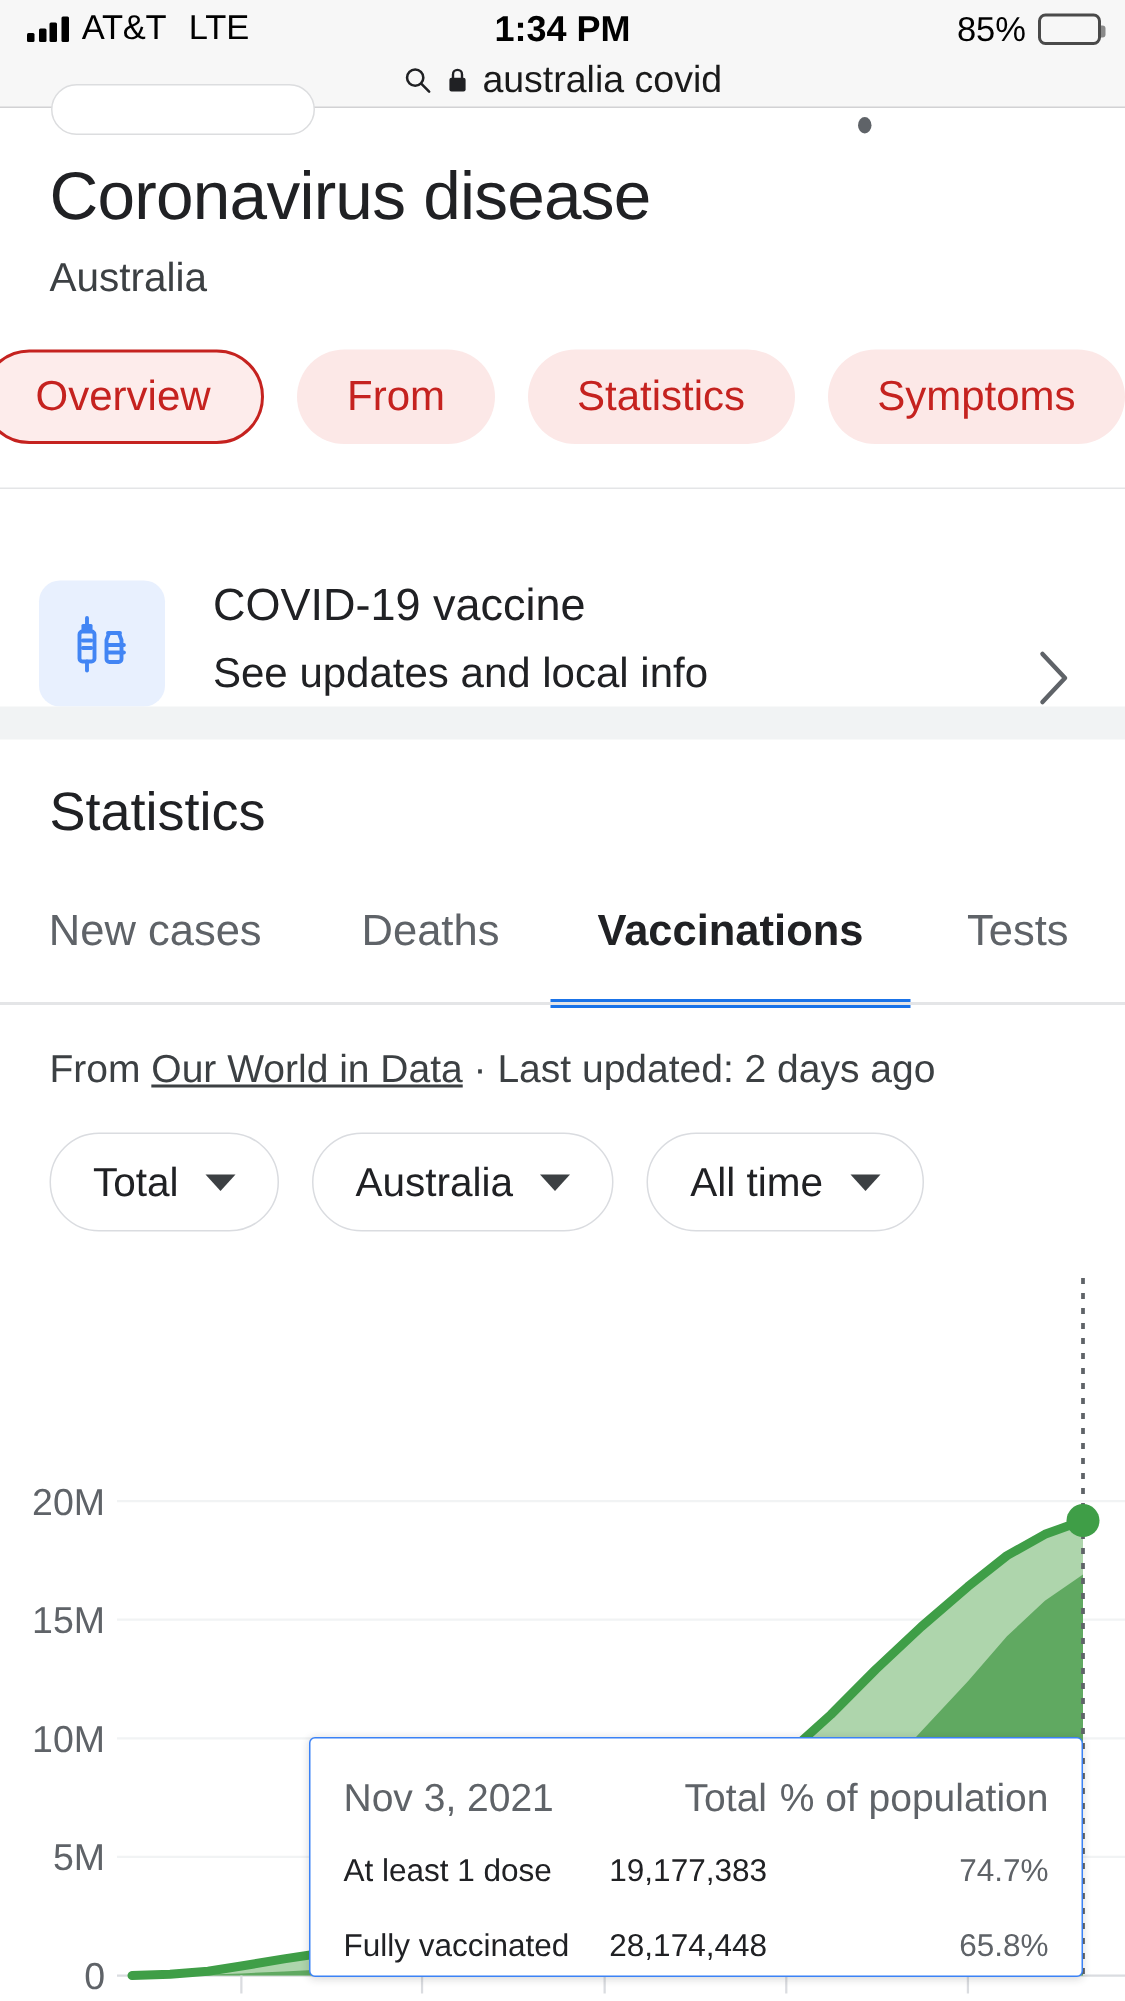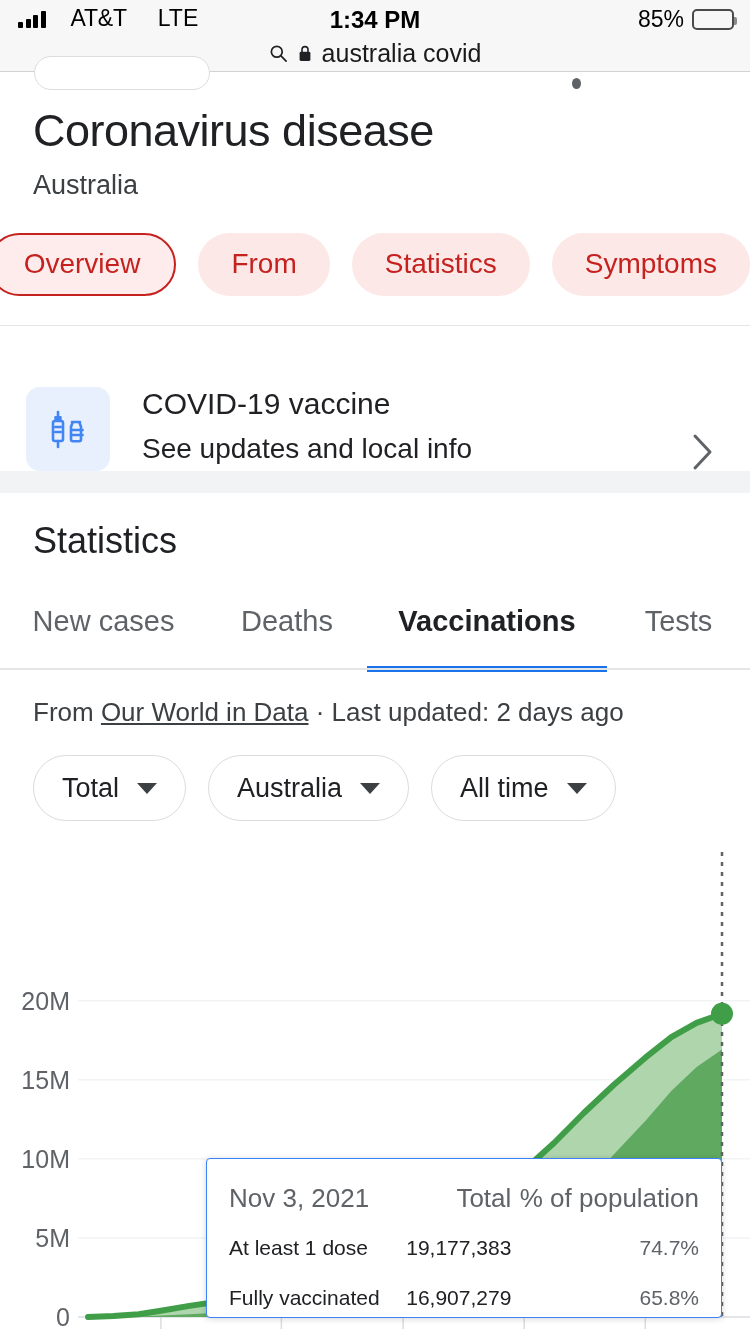--- a/index.html
+++ b/index.html
@@ -14,21 +14,21 @@
   
   #status-bar {
     height: 72px; width: 750px;
     background: #f7f7f7;
     position: relative;
     border-bottom: 1px solid #d2d2d4;
   }
   .sb-row1 { position: absolute; top: 6px; left: 0; width: 750px; height: 30px; }
   .sb-left {
     position: absolute; left: 18px; top: 2px;
-    display: flex; align-items: flex-end; gap: 25px;
+    display: flex; align-items: flex-end; gap: 9px;
   }
   .signal-bars { display: flex; align-items: flex-end; gap: 2.5px; height: 17px; }
   .signal-bars i { display: block; width: 5px; background: #000; border-radius: 1px; }
   .signal-bars i:nth-child(1) { height: 6px; }
   .signal-bars i:nth-child(2) { height: 9px; }
   .signal-bars i:nth-child(3) { height: 13px; }
   .signal-bars i:nth-child(4) { height: 17px; }
   .carrier { font-size: 23px; color: #000; letter-spacing: -0.2px; line-height: 20px; }
   .lte { font-size: 23px; color: #000; line-height: 20px; margin-left: 6px; }
   .sb-time {
@@ -331,20 +331,20 @@
         <td class="tt-c2">Total</td>
         <td class="tt-c3">% of population</td>
       </tr>
       <tr class="tt-row">
         <td class="tt-c1">At least 1 dose</td>
         <td class="tt-c2">19,177,383</td>
         <td class="tt-c3">74.7%</td>
       </tr>
       <tr class="tt-row">
         <td class="tt-c1">Fully vaccinated</td>
-        <td class="tt-c2">16,907,279</td>
+        <td class="tt-c2">28,174,448</td>
         <td class="tt-c3">65.8%</td>
       </tr>
     </tbody>
       </table>
   </div>
 
 </div>
 
 </body></html>

